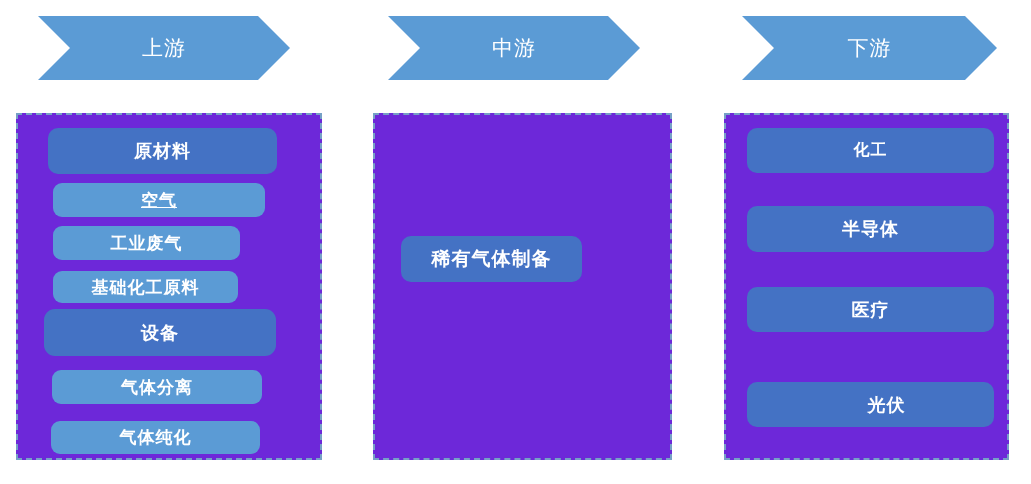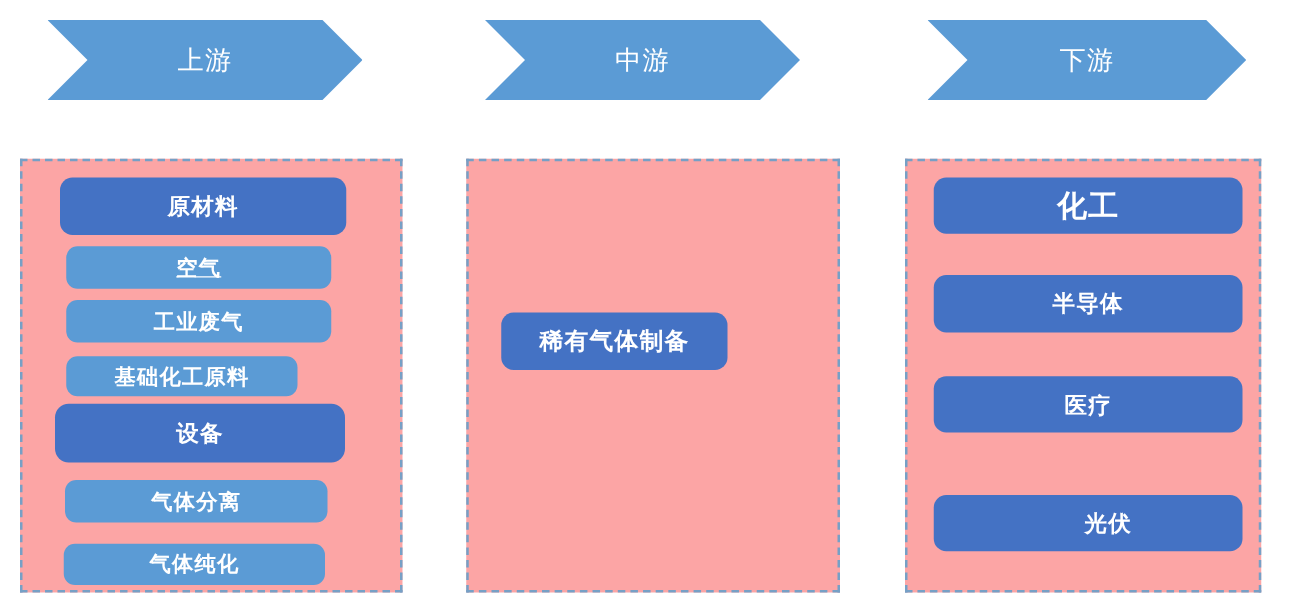--- a/index.html
+++ b/index.html
@@ -33,25 +33,25 @@
     font-weight: 400;
     letter-spacing: 1px;
   }
   .chevron-1 { left: 38px; }
   .chevron-2 { left: 388px; }
   .chevron-3 { left: 742px; width: 255px; }
 
   
   .panel {
     position: absolute;
-    top: 127px;
+    top: 113px;
     height: 347px;
     border: 2px dashed var(--panel-border);
     box-sizing: border-box;
-    background: #fca5a5;
+    background: #6d28d9;
   }
   .panel-left  { left: 16px;  width: 306px; }
   .panel-mid   { left: 373px; width: 299px; }
   .panel-right { left: 724px; width: 285px; }
 
   
   .chain-box {
     border-radius: 9px;
     color: var(--text);
     font-weight: 700;
@@ -61,31 +61,31 @@
     justify-content: center;
     box-sizing: border-box;
     letter-spacing: 1px;
   }
   .tone-dark  { background: var(--dark); border-radius: 10px; }
   .tone-light { background: var(--light); }
 
   
   .panel-left .chain-box:nth-child(1) { margin: 13px 0 0 30px; width: 229px; height: 46px; font-size: 18px; }
   .panel-left .chain-box:nth-child(2) { margin: 9px 0 0 35px; width: 212px; height: 34px; text-decoration: underline; }
-  .panel-left .chain-box:nth-child(3) { margin: 9px  0 0 35px; width: 212px; height: 34px; }
+  .panel-left .chain-box:nth-child(3) { margin: 9px  0 0 35px; width: 187px; height: 34px; }
   .panel-left .chain-box:nth-child(4) { margin: 11px 0 0 35px; width: 185px; height: 32px; }
   .panel-left .chain-box:nth-child(5) { margin: 6px  0 0 26px; width: 232px; height: 47px; font-size: 18px; border-radius: 11px; }
   .panel-left .chain-box:nth-child(6) { margin: 14px 0 0 34px; width: 210px; height: 34px; }
   .panel-left .chain-box:nth-child(7) { margin: 17px 0 0 33px; width: 209px; height: 33px; align-items: center; }
 
   
   .panel-mid .chain-box:nth-child(1)  { margin: 121px 0 0 26px; width: 181px; height: 46px; font-size: 19px; }
 
   
-  .panel-right .chain-box:nth-child(1) { margin: 13px 0 0 21px; width: 247px; height: 45px; font-size: 24px; text-align: center; }
+  .panel-right .chain-box:nth-child(1) { margin: 13px 0 0 21px; width: 247px; height: 45px; font-size: 16px; text-align: center; }
   .panel-right .chain-box:nth-child(2) { margin: 33px 0 0 21px; width: 247px; height: 46px; font-size: 18px; }
   .panel-right .chain-box:nth-child(3) { margin: 35px 0 0 21px; width: 247px; height: 45px; font-size: 18px; }
   .panel-right .chain-box:nth-child(4) { margin: 50px 0 0 21px; width: 247px; height: 45px; font-size: 18px; padding-left: 32px; }
 </style>
 </head>
 <body>
 
 <div class="canvas">
 
   <div class="chevron chevron-1">

